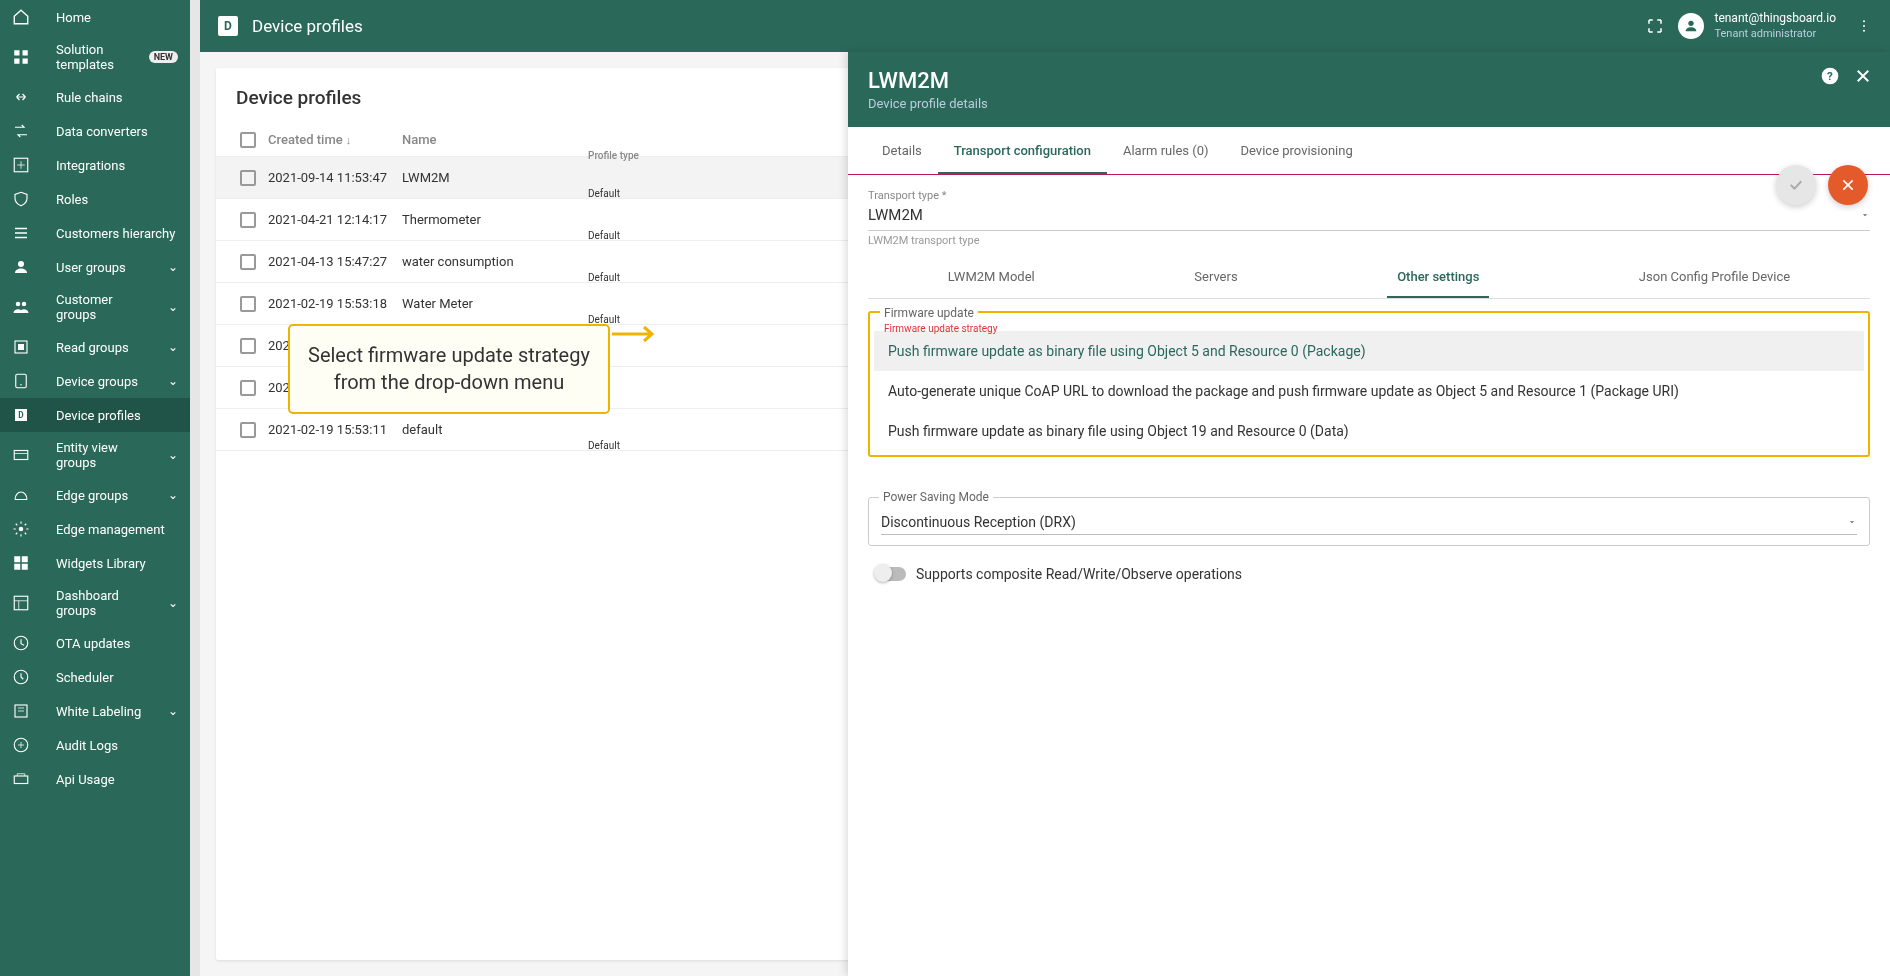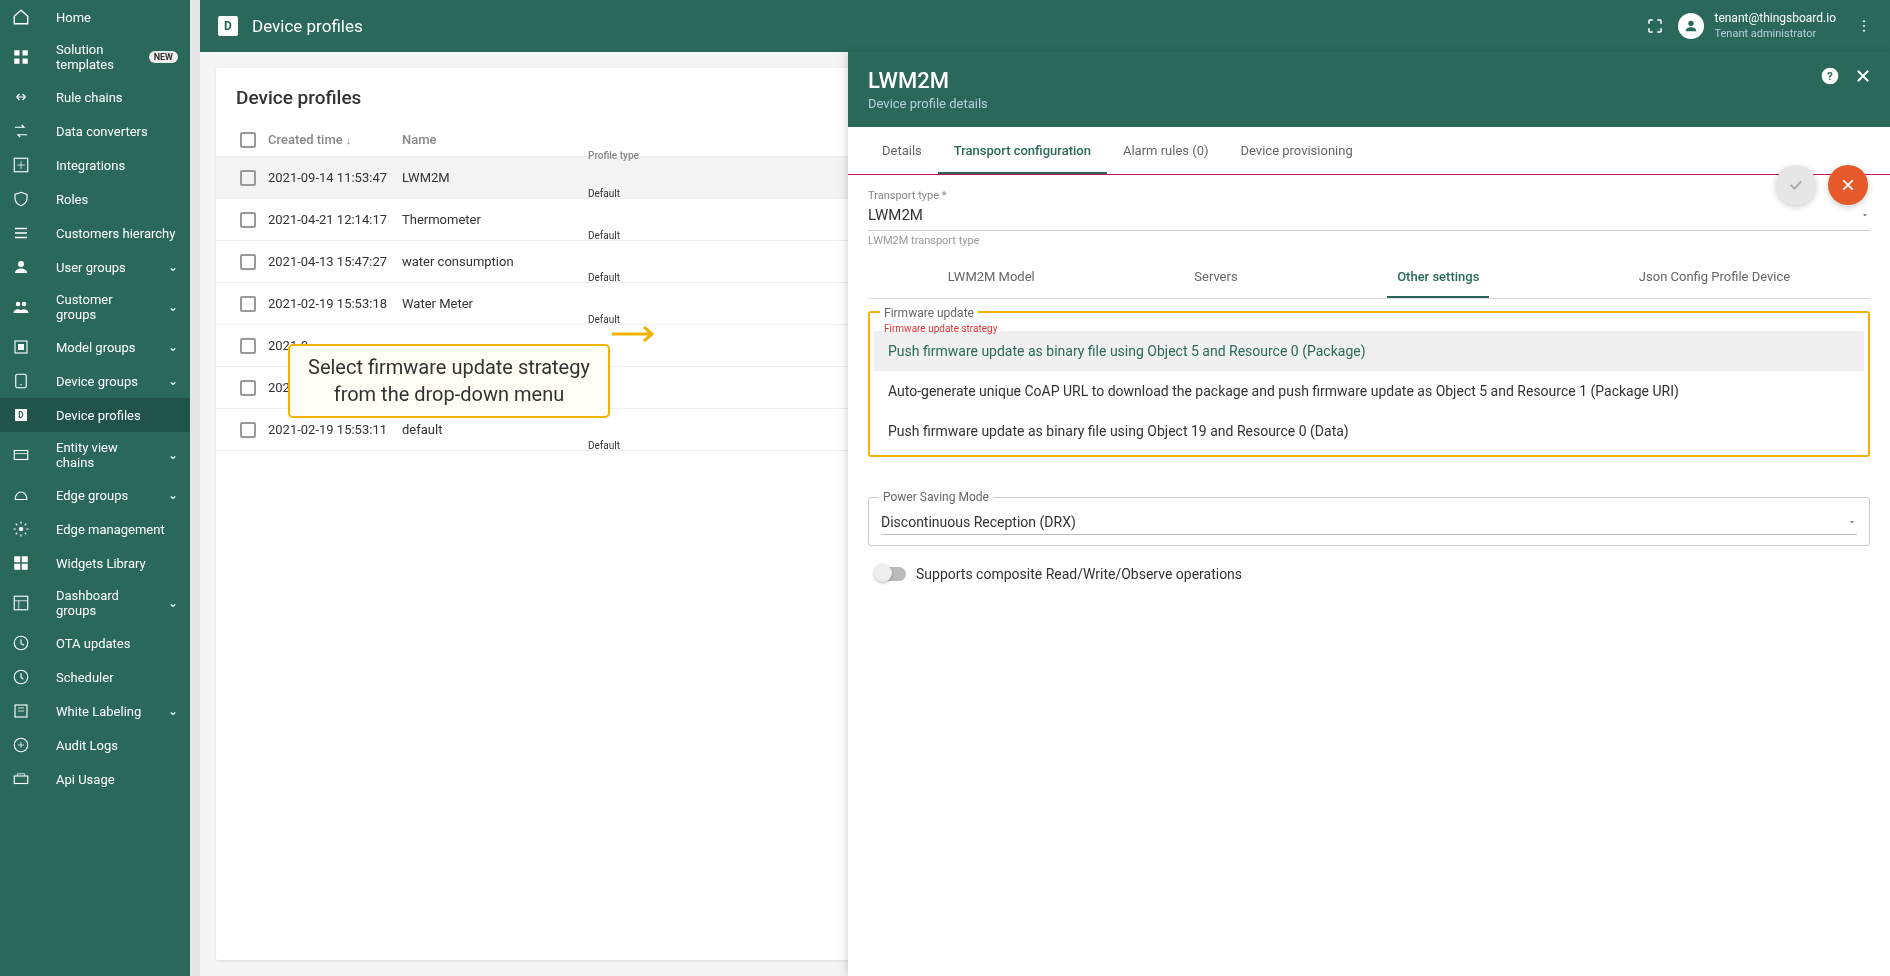--- a/index.html
+++ b/index.html
@@ -82,21 +82,21 @@
 .fw-legend { position: absolute; top: -7px; left: 10px; background: #fff; padding: 0 4px; font-size: 12px; color: #666; }
 .fw-sublabel { position: absolute; top: 10px; left: 14px; font-size: 10px; color: #d33; }
 .dropdown-option { padding: 12px 14px; font-size: 14px; cursor: pointer; }
 .dropdown-option.selected { color: #2a6959; background: #f0f0f0; }
 
 .toggle-row { display: flex; align-items: center; gap: 10px; margin-top: 16px; padding: 4px 8px; }
 .toggle { width: 30px; height: 14px; background: #bbb; border-radius: 8px; position: relative; }
 .toggle::after { content: ''; position: absolute; left: -2px; top: -3px; width: 18px; height: 18px; background: #eee; border-radius: 50%; box-shadow: 0 1px 3px rgba(0,0,0,0.3); }
 
 
-.callout { position: absolute; top: 344px; left: 288px; background: #fffef5; border: 2px solid #f0b400; border-radius: 5px; padding: 8px 18px; font-size: 20px; color: #333; text-align: center; z-index: 30; line-height: 1.35; }
+.callout { position: absolute; top: 324px; left: 288px; background: #fffef5; border: 2px solid #f0b400; border-radius: 5px; padding: 16px 18px; font-size: 20px; color: #333; text-align: center; z-index: 30; line-height: 1.35; }
 .callout-arrow { position: absolute; top: 324px; left: 612px; z-index: 29; }
 
 
 svg { display: block; }
 .chev { width: 10px; height: 10px; }
 </style>
 </head>
 <body>
 
 <div class="app">
@@ -185,21 +185,21 @@
           <span class="label">Customer groups</span>
           <span class="expand">⌄</span>
         </div>
         <div class="nav-item">
           <span class="icon">
             <svg width="18" height="18" viewBox="0 0 24 24" fill="#fff">
               <rect x="4" y="4" width="16" height="16" fill="none" stroke="#fff" stroke-width="1.5"></rect>
               <rect x="8" y="8" width="8" height="8" fill="#fff"></rect>
             </svg>
           </span>
-          <span class="label">Model groups</span>
+          <span class="label">Read groups</span>
           <span class="expand">⌄</span>
         </div>
         <div class="nav-item">
           <span class="icon">
             <svg width="18" height="18" viewBox="0 0 24 24" fill="#fff">
               <rect x="5" y="3" width="14" height="18" rx="2" fill="none" stroke="#fff" stroke-width="1.5"></rect>
               <circle cx="12" cy="17" r="1" fill="#fff"></circle>
             </svg>
           </span>
           <span class="label">Device groups</span>
@@ -214,21 +214,21 @@
           </span>
           <span class="label">Device profiles</span>
         </div>
         <div class="nav-item">
           <span class="icon">
             <svg width="18" height="18" viewBox="0 0 24 24" fill="#fff">
               <rect x="3" y="6" width="18" height="12" fill="none" stroke="#fff" stroke-width="1.5"></rect>
               <path d="M3 10h18" stroke="#fff"></path>
             </svg>
           </span>
-          <span class="label">Entity view chains</span>
+          <span class="label">Entity view groups</span>
           <span class="expand">⌄</span>
         </div>
         <div class="nav-item">
           <span class="icon">
             <svg width="18" height="18" viewBox="0 0 24 24" fill="#fff">
               <path d="M4 18h16M4 18c0-6 4-10 8-10s8 4 8 10" fill="none" stroke="#fff" stroke-width="1.5"></path>
             </svg>
           </span>
           <span class="label">Edge groups</span>
           <span class="expand">⌄</span>

